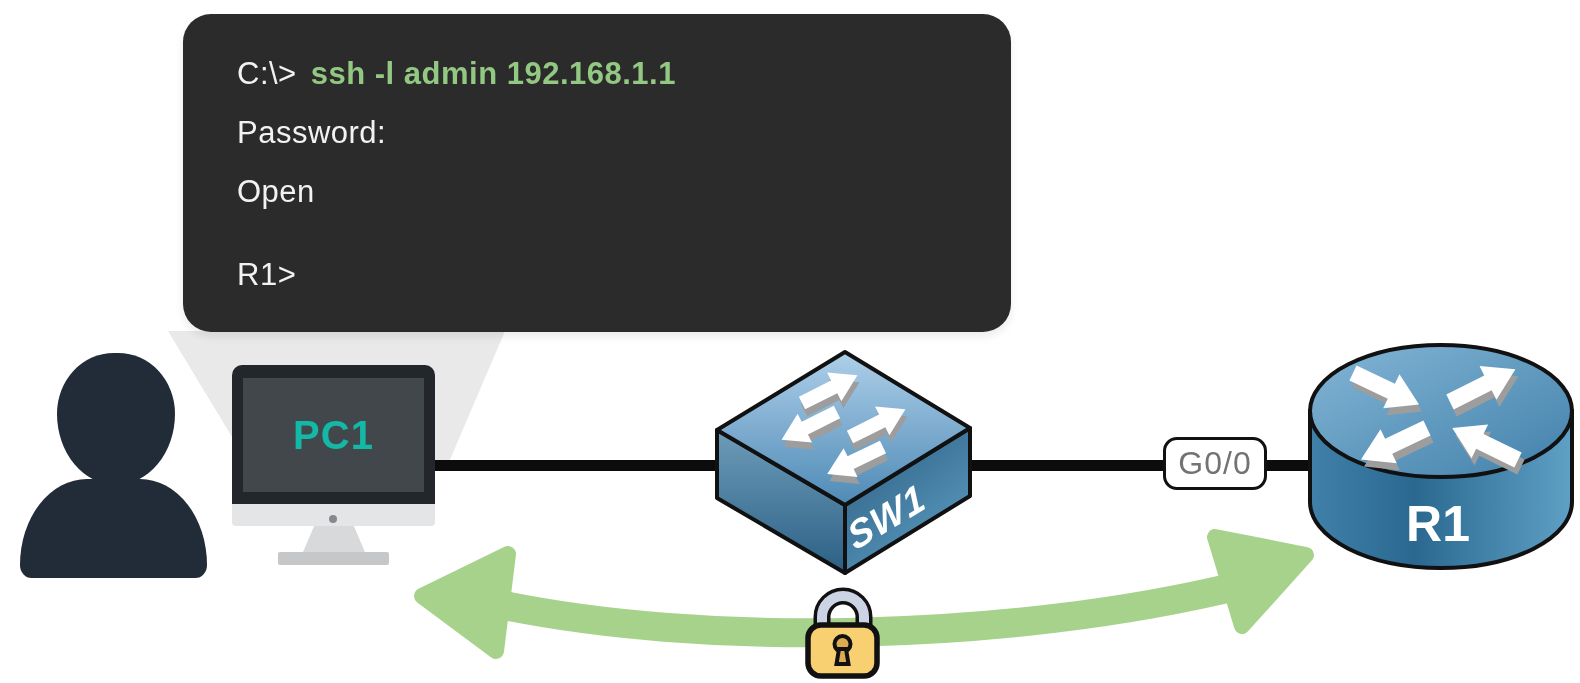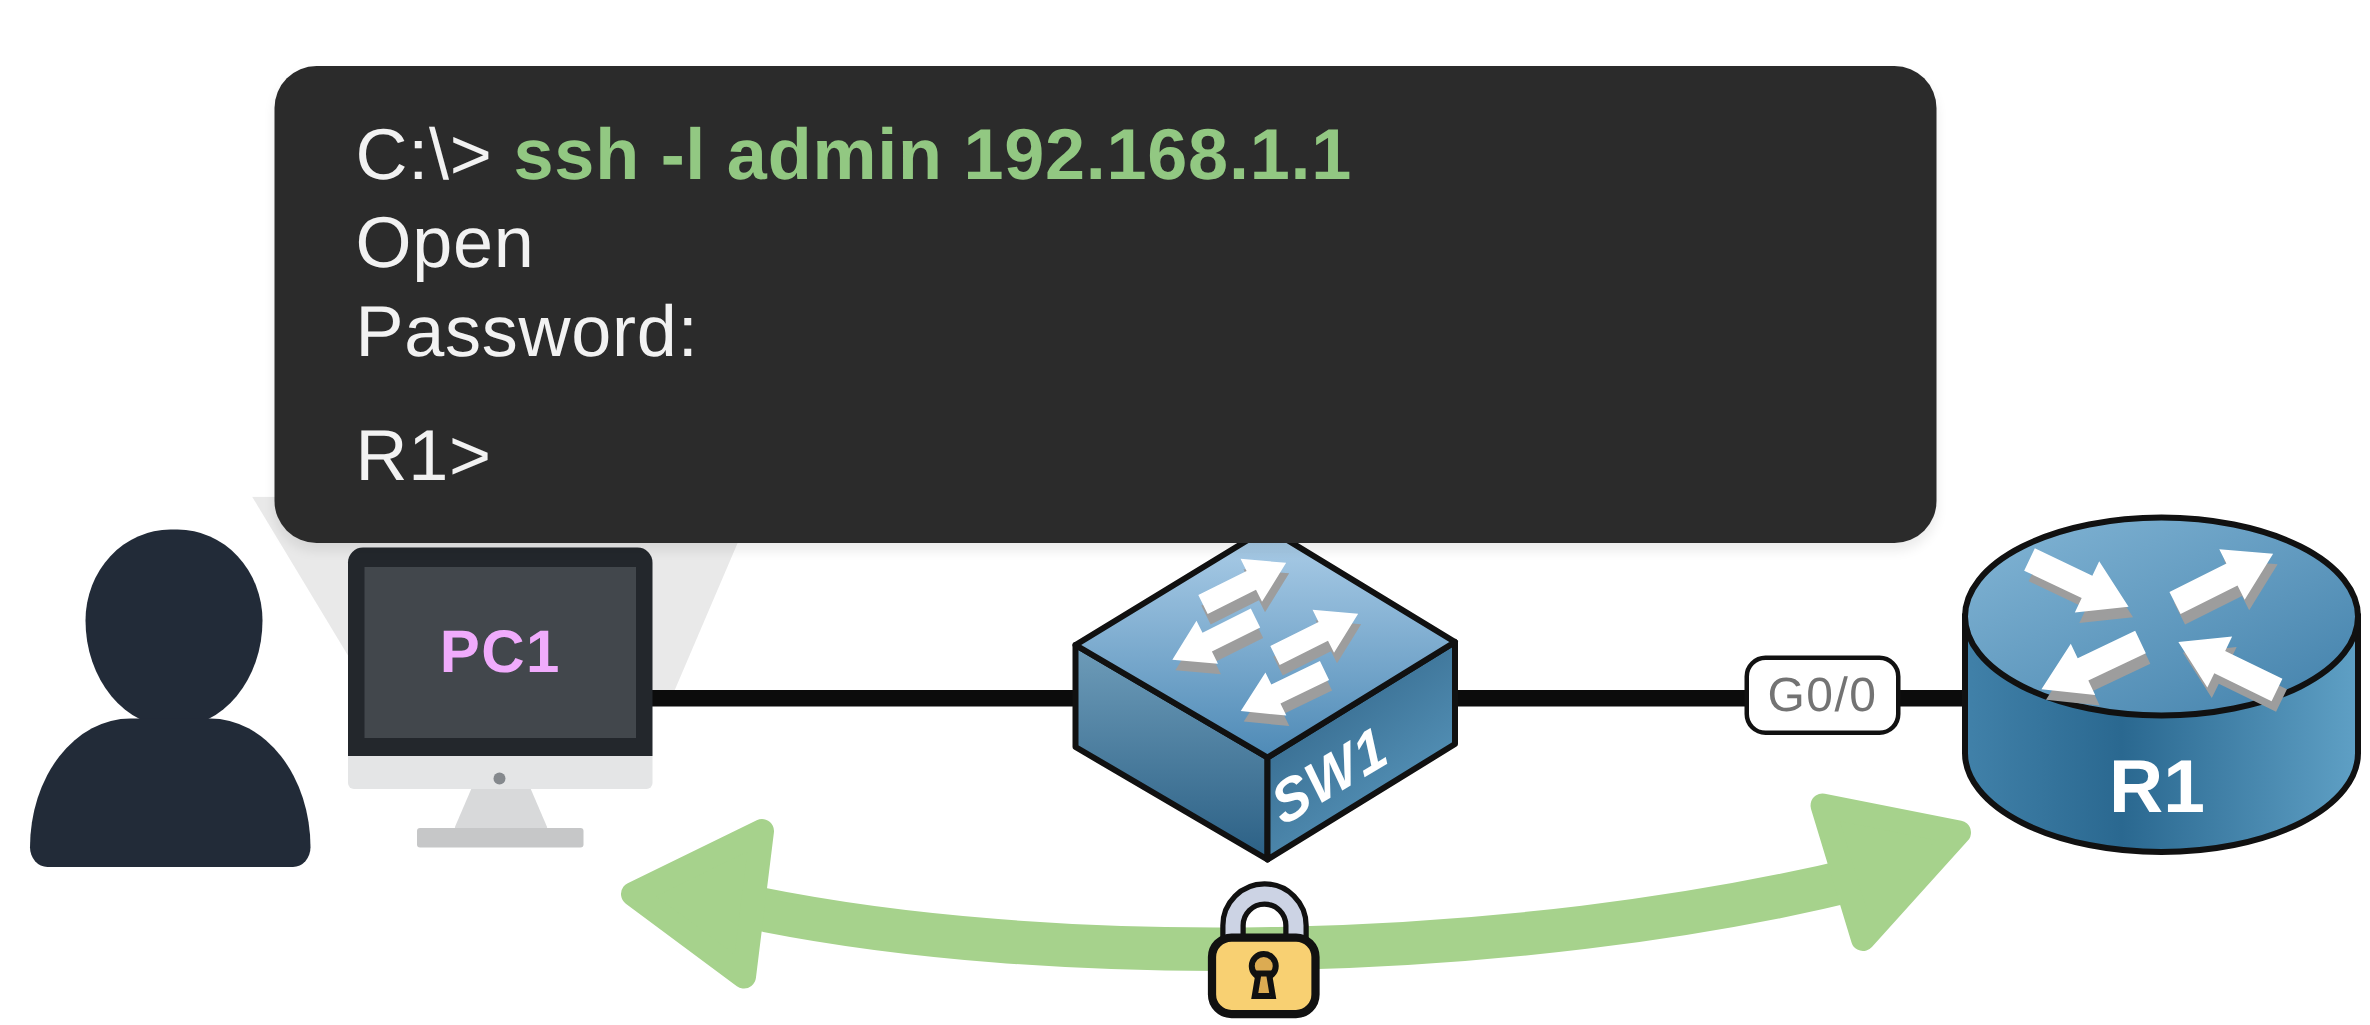--- a/index.html
+++ b/index.html
@@ -5,38 +5,38 @@
   html,body{margin:0;padding:0;background:#fff;}
   .canvas{position:relative;width:1580px;height:683px;background:#ffffff;overflow:hidden;
           font-family:"Liberation Sans","DejaVu Sans",sans-serif;}
   .abs{position:absolute;}
 
   
   .tail{left:168px;top:331px;width:337px;height:134px;background:#e9e9e9;z-index:1;
         clip-path:polygon(0 0,100% 0,83% 100%,24% 100%);}
 
   
-  .terminal{left:183px;top:14px;width:1108px;height:318px;background:#2b2b2b;border-radius:28px;
+  .terminal{left:183px;top:14px;width:828px;height:318px;background:#2b2b2b;border-radius:28px;
             z-index:6;box-sizing:border-box;padding:30px 0 0 54px;color:#f2f2f2;
-            font-size:48px;letter-spacing:0.5px;box-shadow:0 5px 8px rgba(0,0,0,0.08);margin-top:30px;}
+            font-size:31px;letter-spacing:0.5px;box-shadow:0 5px 8px rgba(0,0,0,0.08);}
   .tline{line-height:59px;white-space:pre;}
   .tline .cmd{color:#92c882;font-weight:bold;margin-left:14px;}
   .tline.rline{margin-top:24px;}
 
   
   .person-head{left:57px;top:353px;width:118px;height:132px;background:#222b38;z-index:3;
                border-radius:48% 48% 50% 50% / 46% 46% 54% 54%;}
   .person-body{left:20px;top:479px;width:187px;height:99px;background:#222b38;z-index:3;
                border-radius:92px 92px 16px 16px / 118px 118px 18px 18px;}
 
   
   .mon-frame{left:232px;top:365px;width:203px;height:139px;background:#23272c;
              border-radius:10px 10px 0 0;z-index:3;}
   .mon-screen{left:243px;top:378px;width:181px;height:114px;background:#42474c;z-index:4;
-              display:flex;align-items:center;justify-content:center;color:#f0abfc;
+              display:flex;align-items:center;justify-content:center;color:#14b8a6;
               font-weight:bold;font-size:40px;letter-spacing:1px;}
   .mon-chin{left:232px;top:504px;width:203px;height:22px;background:#e4e5e6;z-index:4;
             border-radius:0 0 4px 4px;}
   .mon-dot{left:329px;top:515px;width:8px;height:8px;border-radius:50%;background:#85898d;z-index:5;}
   .mon-neck{left:303px;top:526px;width:62px;height:26px;background:#d8d9da;z-index:3;
             clip-path:polygon(18% 0,82% 0,100% 100%,0 100%);}
   .mon-base{left:278px;top:552px;width:111px;height:13px;background:#c6c7c8;border-radius:2px;z-index:3;}
 
   
   .cable{top:460px;height:11px;background:#0c0c0c;z-index:2;}
@@ -55,22 +55,22 @@
 </style>
 </head>
 <body>
 
 <div class="canvas">
 
   <div class="abs tail"></div>
 
   <div class="abs terminal">
     <div class="tline"><span>C:\&gt;</span><span class="cmd">ssh -l admin 192.168.1.1</span></div>
+    <div class="tline">Password:</div>
     <div class="tline">Open</div>
-    <div class="tline">Password:</div>
     <div class="tline rline">R1&gt;</div>
   </div>
 
   <div>
     <div class="abs person-head"></div>
     <div class="abs person-body"></div>
   </div>
 
   <div class="abs cable c1"></div>
   <div class="abs cable c2"></div>

